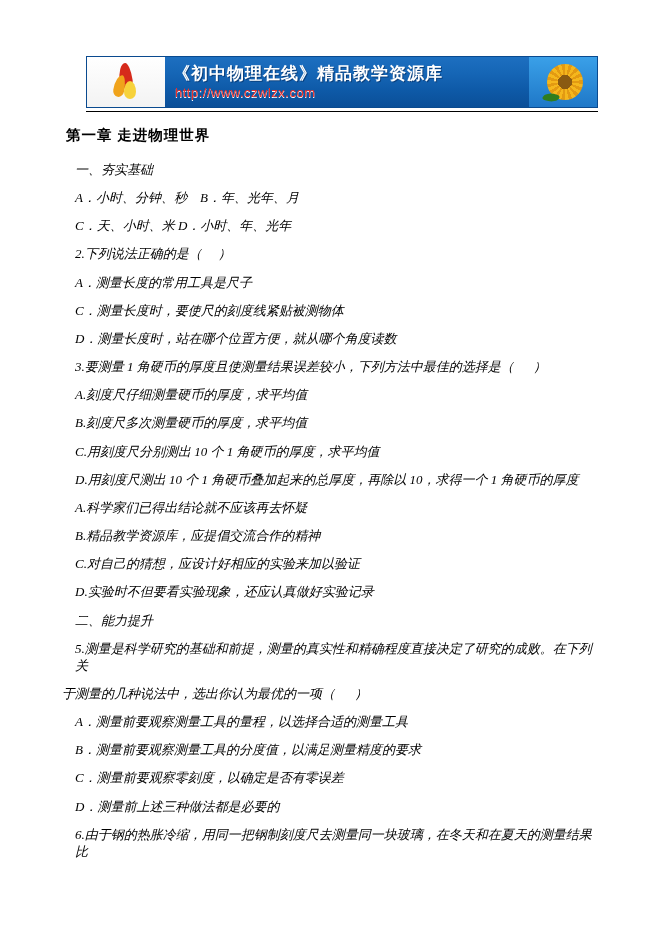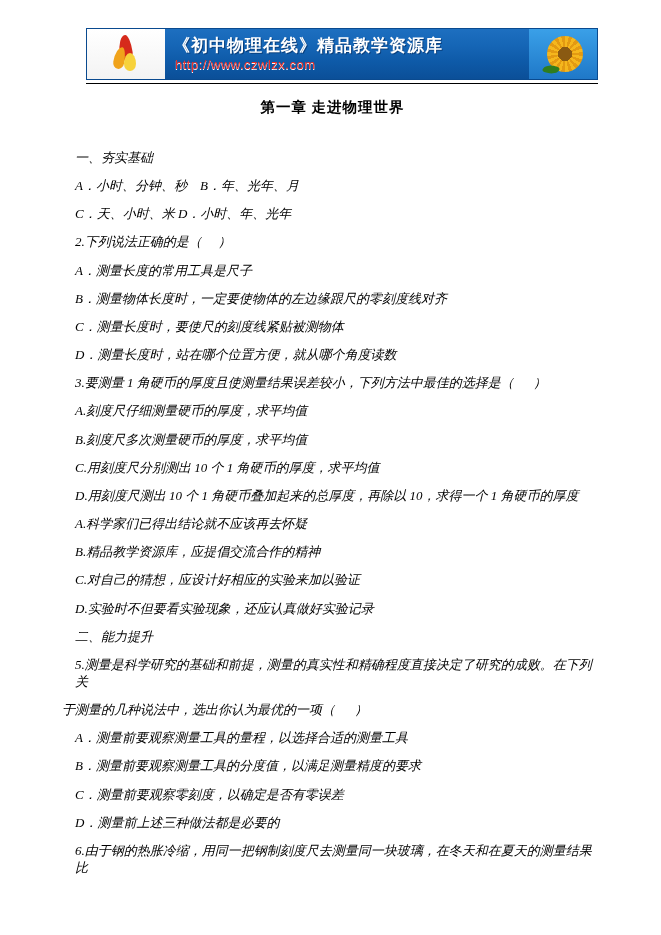--- a/index.html
+++ b/index.html
@@ -18,21 +18,21 @@
     position: relative;
     width: 661px;
     height: 935px;
     box-sizing: border-box;
     padding: 0 62px;
   }
 
   
   .banner {
     position: relative;
-    margin-top: 28px;
+    margin-top: 56px;
     margin-left: 24px;
     margin-right: 0;
     width: 512px;
     height: 52px;
     background: linear-gradient(180deg, #1d6fc0 0%, #1565b5 35%, #0e5aa8 65%, #0b4f98 100%);
     overflow: hidden;
     border: 1px solid #0a4a8f;
     box-sizing: border-box;
   }
   .banner-left {
@@ -130,25 +130,25 @@
     height: 0;
     border-top: 1px solid #000000;
     margin-top: 3px;
   }
 
   
   .doc {
     margin-top: 14px;
   }
   .chapter-title {
-    text-align: center;
+    text-align: left;
     font-size: 14.5px;
     font-weight: bold;
     letter-spacing: 1px;
-    margin: 0 0 32px 0;
+    margin: 0 0 16px 0;
     padding-left: 4px;
   }
   p.line {
     margin: 0 0 11px 0;
     font-size: 13px;
     line-height: 1.32;
     white-space: pre-wrap;
     font-style: italic;
   }
   p.ind1 { text-indent: 0; padding-left: 13px; }
@@ -179,21 +179,20 @@
   <div class="banner-rule"></div>
 
   <div class="doc">
     <h1 class="chapter-title">第一章  走进物理世界</h1>
     <div id="lines-container">
         <p class="line ind1">一、夯实基础</p>
         <p class="line ind1">A．小时、分钟、秒    B．年、光年、月</p>
         <p class="line ind1">C．天、小时、米 D．小时、年、光年</p>
         <p class="line ind1">2.下列说法正确的是（     ）</p>
         <p class="line ind1">A．测量长度的常用工具是尺子</p>
-        <p class="line ind1">B．测量物体长度时，一定要使物体的左边缘跟尺的零刻度线对齐</p>
         <p class="line ind1">C．测量长度时，要使尺的刻度线紧贴被测物体</p>
         <p class="line ind1">D．测量长度时，站在哪个位置方便，就从哪个角度读数</p>
         <p class="line ind1">3.要测量 1 角硬币的厚度且使测量结果误差较小，下列方法中最佳的选择是（      ）</p>
         <p class="line ind1">A.刻度尺仔细测量硬币的厚度，求平均值</p>
         <p class="line ind1">B.刻度尺多次测量硬币的厚度，求平均值</p>
         <p class="line ind1">C.用刻度尺分别测出 10 个 1 角硬币的厚度，求平均值</p>
         <p class="line ind1">D.用刻度尺测出 10 个 1 角硬币叠加起来的总厚度，再除以 10，求得一个 1 角硬币的厚度</p>
         <p class="line ind1">A.科学家们已得出结论就不应该再去怀疑</p>
         <p class="line ind1">B.精品教学资源库，应提倡交流合作的精神</p>
         <p class="line ind1">C.对自己的猜想，应设计好相应的实验来加以验证</p>

